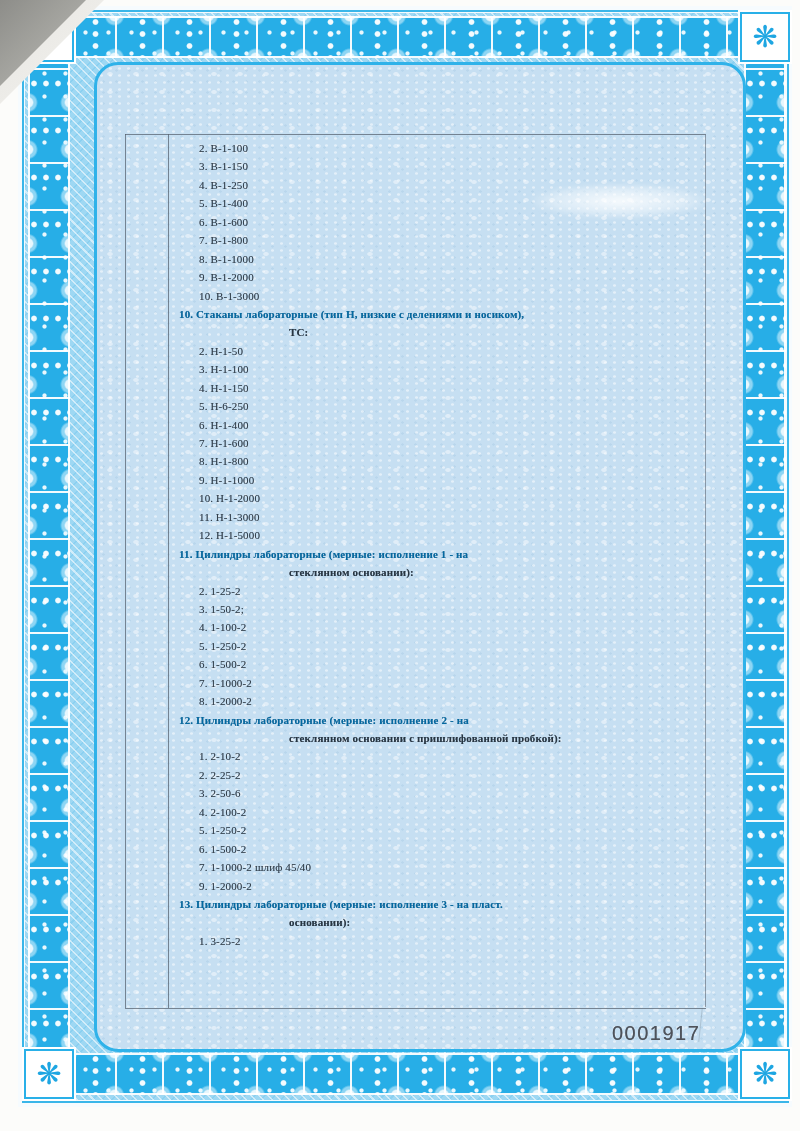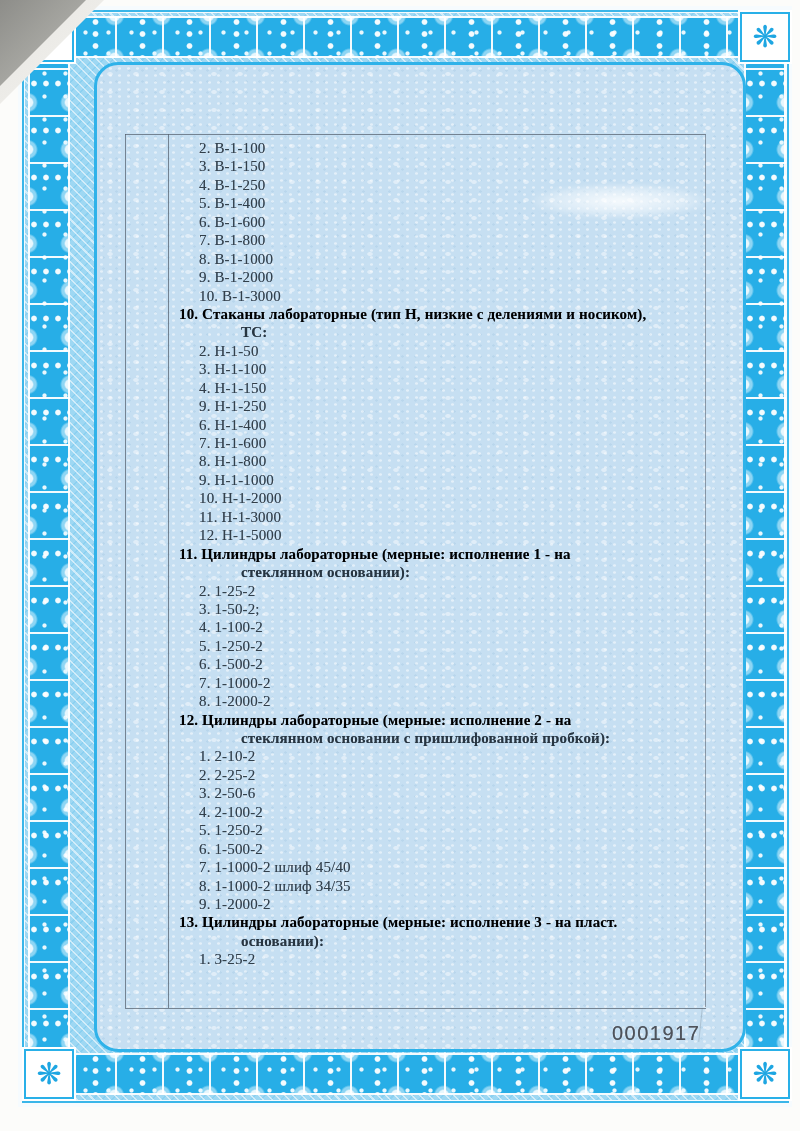--- a/index.html
+++ b/index.html
@@ -92,27 +92,27 @@
   
   .tline{position:absolute;background:rgba(85,95,108,.72);}
   #tl-left   {left:125px;top:134px;width:1px;height:874px;}
   #tl-mid    {left:168px;top:134px;width:1px;height:874px;}
   #tl-right  {left:705px;top:135px;width:1px;height:872px;opacity:.8;}
   #tl-top    {left:125px;top:134px;width:581px;height:1px;}
   #tl-bottom {left:125px;top:1008px;width:581px;height:1px;}
   
   #item-list{
     position:absolute;left:125px;top:139px;width:600px;
-    color:#323f4a;font-size:15px;letter-spacing:.15px;
+    color:#323f4a;font-size:11px;letter-spacing:.15px;
     text-shadow:0 0 .5px rgba(45,65,90,.45);
   }
   #item-list .line{height:18.45px;line-height:18.45px;white-space:nowrap;}
   #item-list .item{padding-left:74px;}
-  #item-list .header{padding-left:54px;font-weight:bold;color:#000000;}
-  #item-list .cont{padding-left:116px;font-weight:bold;color:#273541;}
+  #item-list .header{padding-left:54px;font-weight:bold;color:#0369a1;}
+  #item-list .cont{padding-left:116px;font-weight:bold;color:#273541;margin-left:48px;}
   
   #scan-artifact{
     position:absolute;left:532px;top:184px;width:175px;height:34px;
     background:radial-gradient(ellipse at 50% 50%, rgba(255,255,255,.85) 0%, rgba(255,255,255,.35) 55%, rgba(255,255,255,0) 75%);
     filter:blur(2px);
   }
   
   #serial-number{
     position:absolute;left:612px;top:1022px;
     font-family:"Liberation Sans", sans-serif;
@@ -169,21 +169,21 @@
       <div class="line item">6. В-1-600</div>
       <div class="line item">7. В-1-800</div>
       <div class="line item">8. В-1-1000</div>
       <div class="line item">9. В-1-2000</div>
       <div class="line item">10. В-1-3000</div>
       <div class="line header">10. Стаканы лабораторные (тип Н, низкие с делениями и носиком),</div>
       <div class="line cont">ТС:</div>
       <div class="line item">2. Н-1-50</div>
       <div class="line item">3. Н-1-100</div>
       <div class="line item">4. Н-1-150</div>
-      <div class="line item">9. Н-1-250</div>
+      <div class="line item">5. Н-6-250</div>
       <div class="line item">6. Н-1-400</div>
       <div class="line item">7. Н-1-600</div>
       <div class="line item">8. Н-1-800</div>
       <div class="line item">9. Н-1-1000</div>
       <div class="line item">10. Н-1-2000</div>
       <div class="line item">11. Н-1-3000</div>
       <div class="line item">12. Н-1-5000</div>
       <div class="line header">11. Цилиндры лабораторные (мерные: исполнение 1 - на</div>
       <div class="line cont">стеклянном основании):</div>
       <div class="line item">2. 1-25-2</div>
@@ -195,21 +195,20 @@
       <div class="line item">8. 1-2000-2</div>
       <div class="line header">12. Цилиндры лабораторные (мерные: исполнение 2 - на</div>
       <div class="line cont">стеклянном основании с пришлифованной пробкой):</div>
       <div class="line item">1. 2-10-2</div>
       <div class="line item">2. 2-25-2</div>
       <div class="line item">3. 2-50-6</div>
       <div class="line item">4. 2-100-2</div>
       <div class="line item">5. 1-250-2</div>
       <div class="line item">6. 1-500-2</div>
       <div class="line item">7. 1-1000-2 шлиф 45/40</div>
-      <div class="line item">8. 1-1000-2 шлиф 34/35</div>
       <div class="line item">9. 1-2000-2</div>
       <div class="line header">13. Цилиндры лабораторные (мерные: исполнение 3 - на пласт.</div>
       <div class="line cont">основании):</div>
       <div class="line item">1. 3-25-2</div>
     </div>
 
   <div id="serial-number">0001917</div>
 
   <div id="fold-light"></div>
   <div id="fold-dark"></div>

